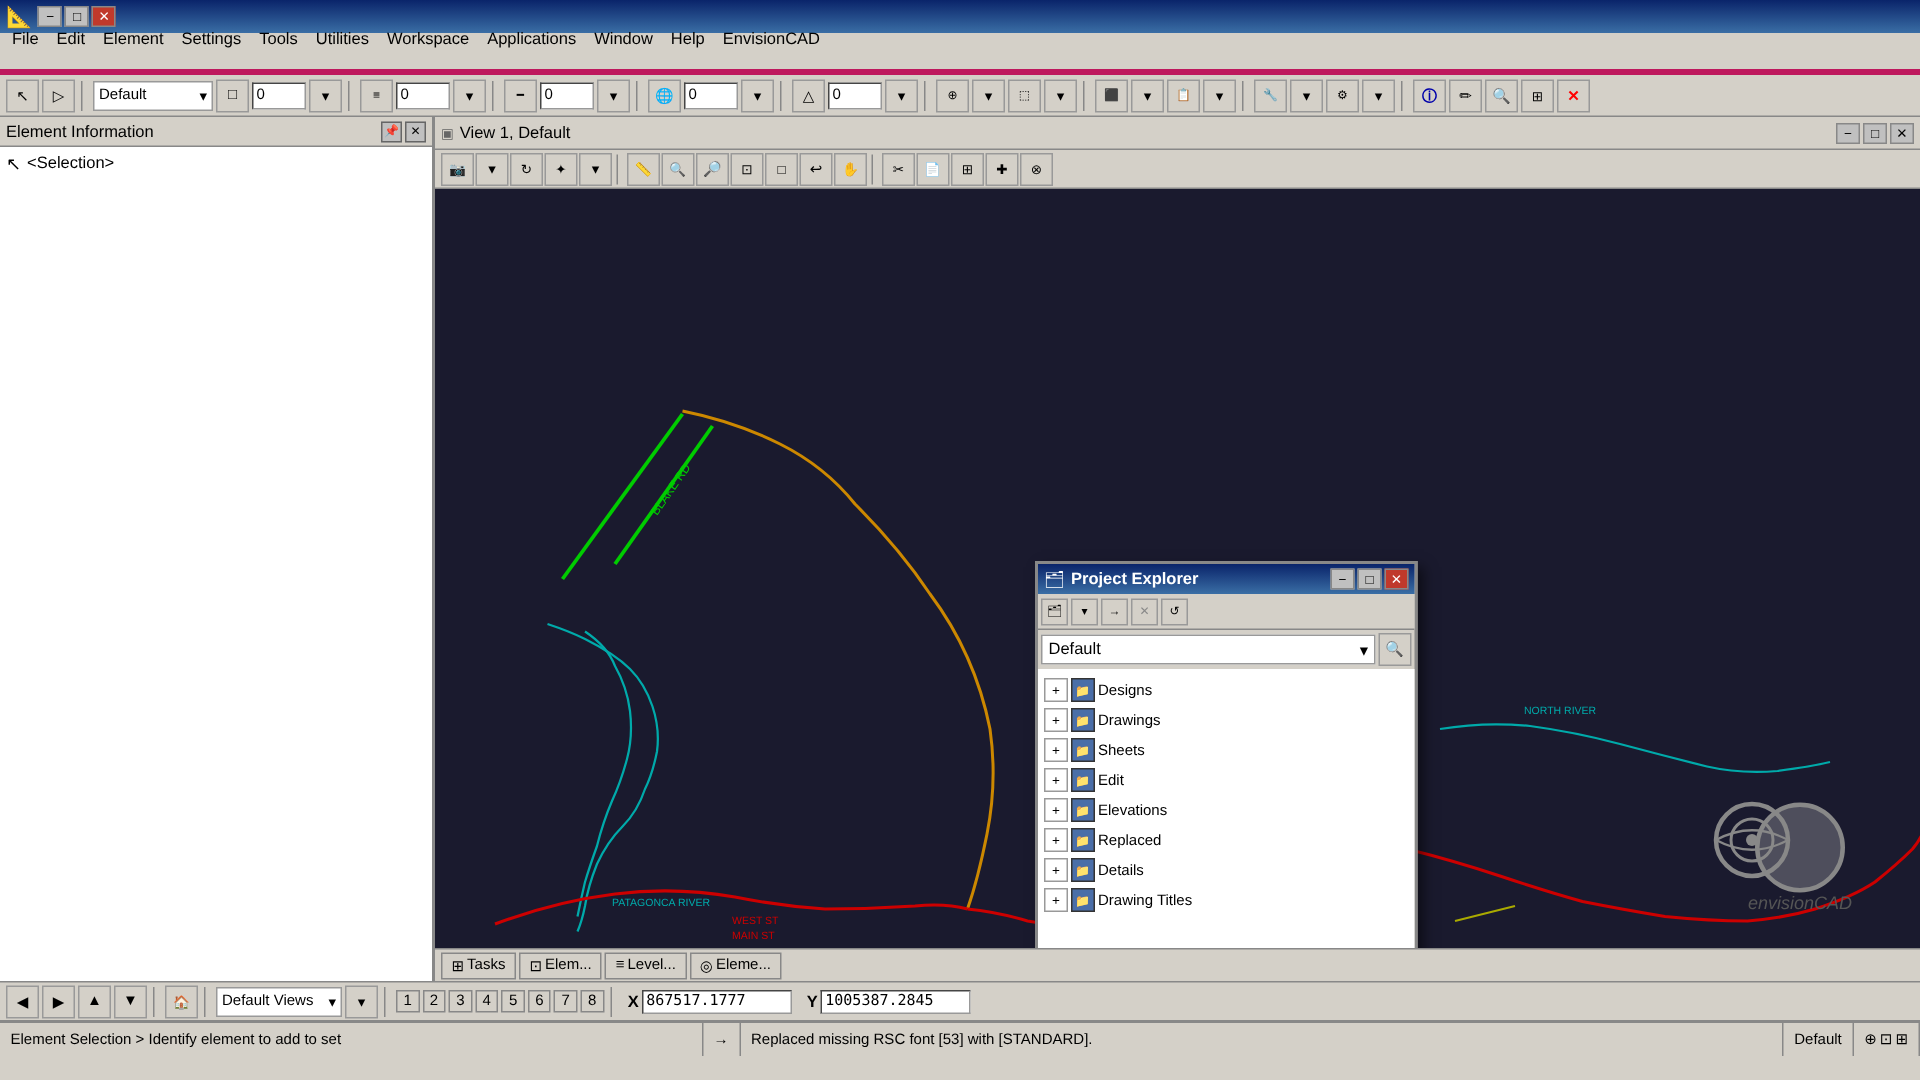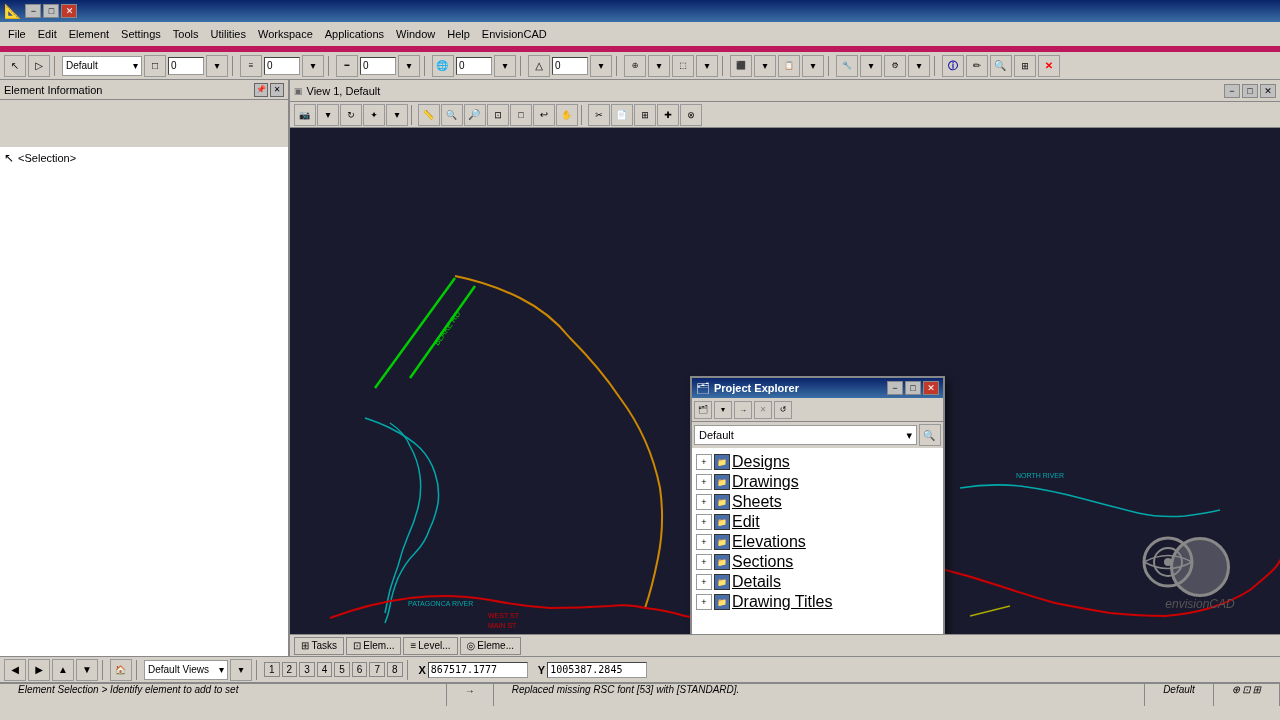--- a/index.html
+++ b/index.html
@@ -22,22 +22,22 @@
       width: 16px; height: 14px; background: #c0c0c0; border: 1px solid #888;
       display: flex; align-items: center; justify-content: center; font-size: 9px;
       cursor: pointer; color: black;
     }
 
     
     #menu-bar {
       background: #d4d0c8;
       height: 20px;
       display: flex;
-      align-items: center;
-      border-bottom: 6px solid #be185d;
+      align-items: flex-end;
+      border-bottom: 4px solid #be185d;
       padding: 12px 2px;
     }
     .menu-item {
       padding: 2px 6px;
       cursor: pointer;
       font-size: 11px;
     }
 
     
     #toolbar-area {
@@ -71,21 +71,20 @@
       height: calc(720px - 22px - 20px - 28px - 22px - 30px - 24px);
     }
 
     
     #left-panel {
       width: 290px;
       background: #d4d0c8;
       border-right: 2px solid #888;
       display: flex;
       flex-direction: column;
-      gap: 47px;
     }
     #element-info-header {
       background: #d4d0c8;
       border-bottom: 1px solid #888;
       height: 20px;
       display: flex;
       align-items: center;
       padding: 0 4px;
       justify-content: space-between;
     }
@@ -155,26 +154,25 @@
     }
     #status-bar {
       background: #d4d0c8;
       height: 24px;
       display: flex;
       align-items: center;
       border-top: 2px solid #888;
       font-size: 10px;
     }
     .status-section {
-      padding: 0 18px;
+      padding: 0 7px;
       border-right: 1px solid #888;
       height: 100%;
       display: flex;
-      align-items: flex-start;
-      font-style: italic;
+      align-items: center;
     }
     .coord-box {
       display: flex; align-items: center; gap: 2px;
       padding: 0 4px;
     }
     .coord-label { font-weight: bold; font-size: 11px; }
     .coord-input {
       background: white; border: 1px inset #999;
       width: 100px; height: 16px; font-size: 10px; padding: 0 2px;
       font-family: monospace;
@@ -245,21 +243,21 @@
     .tree-item {
       display: flex;
       align-items: center;
       height: 20px;
       padding: 0 4px;
       cursor: pointer;
       gap: 2px;
     }
     .tree-expand { width: 16px; height: 16px; display: flex; align-items: center; justify-content: center; font-size: 9px; border: 1px solid #999; background: white; color: black; }
     .tree-icon { width: 16px; height: 16px; background: #4040c0; border: 1px solid #333; display: flex; align-items: center; justify-content: center; color: white; font-size: 8px; }
-    .tree-label { font-size: 16px; text-decoration: underline; }
+    .tree-label { font-size: 10px; }
 
     
     svg { position: absolute; top: 0; left: 0; }
 
     
     #envisonCAD-logo {
       position: absolute;
       bottom: 20px;
       right: 20px;
       width: 120px;
@@ -510,21 +508,21 @@
             <span class="tree-label">Edit</span>
           </div>
           <div class="tree-item">
             <div class="tree-expand">+</div>
             <div class="tree-icon" style="background:#4a6ea8;">📁</div>
             <span class="tree-label">Elevations</span>
           </div>
           <div class="tree-item">
             <div class="tree-expand">+</div>
             <div class="tree-icon" style="background:#4a6ea8;">📁</div>
-            <span class="tree-label">Sections</span>
+            <span class="tree-label">Replaced</span>
           </div>
           <div class="tree-item">
             <div class="tree-expand">+</div>
             <div class="tree-icon" style="background:#4a6ea8;">📁</div>
             <span class="tree-label">Details</span>
           </div>
           <div class="tree-item">
             <div class="tree-expand">+</div>
             <div class="tree-icon" style="background:#4a6ea8;">📁</div>
             <span class="tree-label">Drawing Titles</span>

